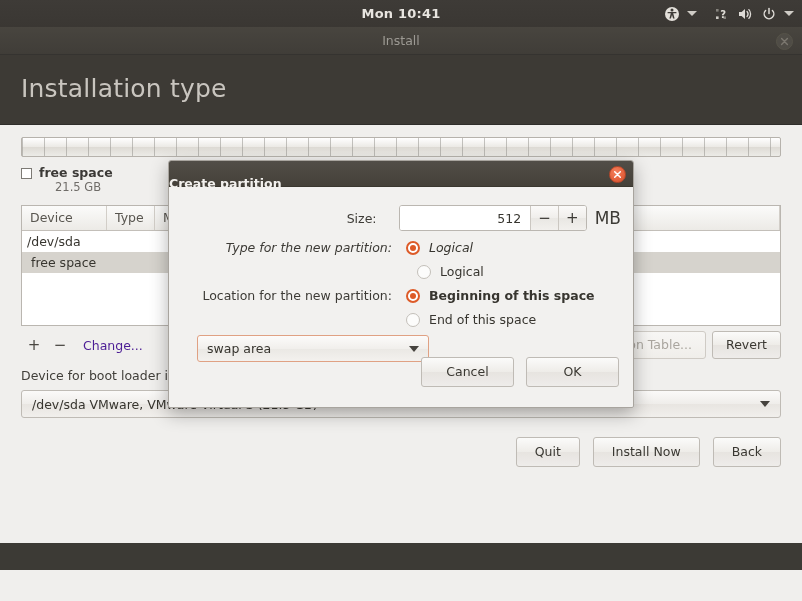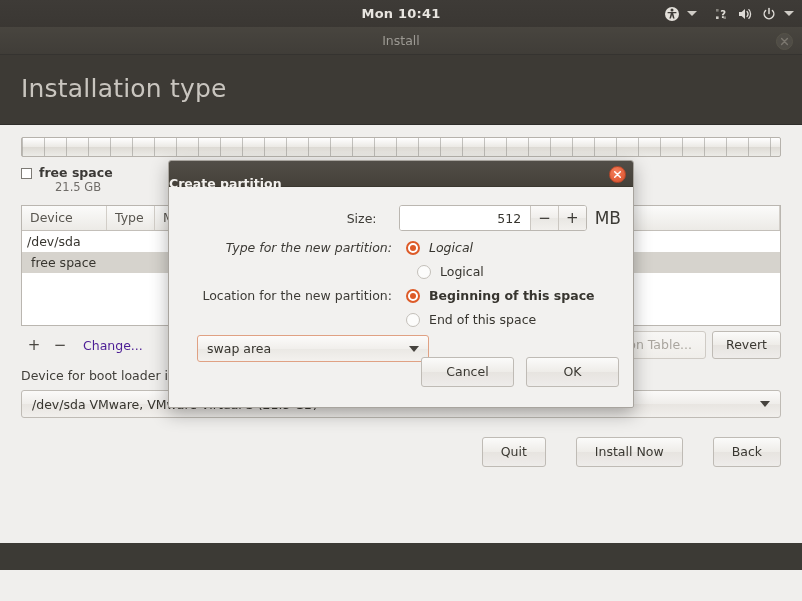--- a/index.html
+++ b/index.html
@@ -190,21 +190,21 @@
   .bootcombo .val { font-size: 12.5px; color: #37352f; flex: 1; }
   .tri-down {
     width: 0; height: 0;
     border-left: 5px solid transparent;
     border-right: 5px solid transparent;
     border-top: 6px solid #46433e;
   }
 
   .bottom-actions {
     position: absolute; right: 21px; top: 312px;
-    display: flex; gap: 30px;
+    display: flex; gap: 13px;
   }
   .bottom-actions .btn { padding: 6px 18px 7px 18px; font-size: 12.5px; }
 
   .footer-strip {
     position: absolute; left: 0; bottom: 0; width: 802px; height: 27px;
     background: #3c3a35;
   }
 
   
   .dlg-shadow {

